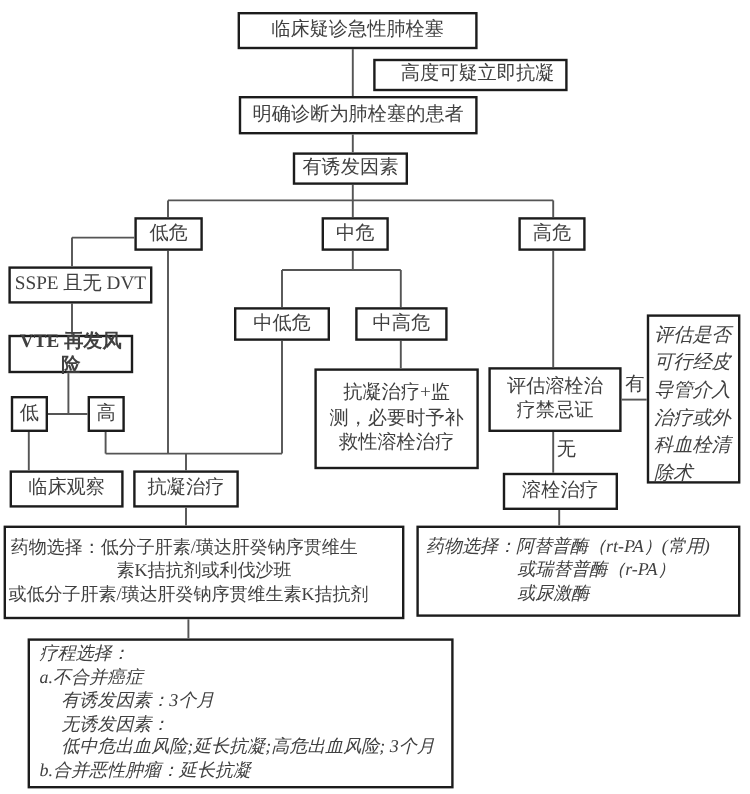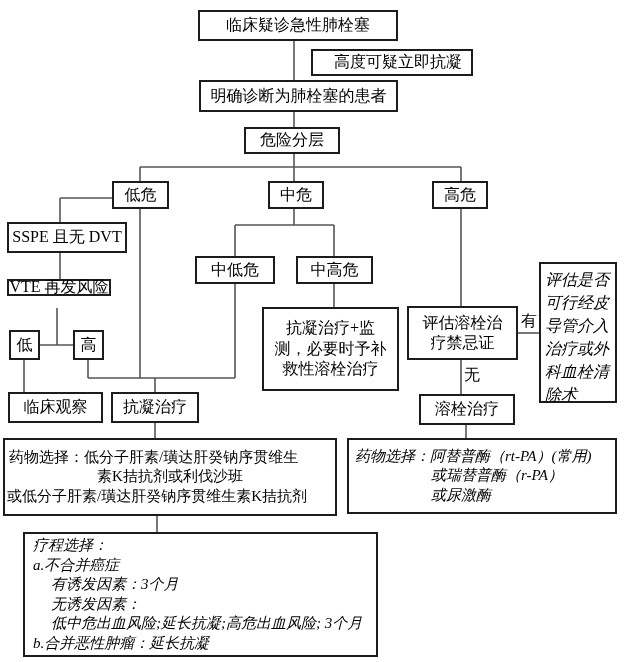--- a/index.html
+++ b/index.html
@@ -1,21 +1,21 @@
 <!DOCTYPE html>
 <html><head>
 <meta charset="utf-8">
 <style>
   html,body{margin:0;padding:0;background:#ffffff;}
   #canvas{
     position:relative;
     width:625px;height:662px;
     background:#ffffff;
     font-family:"Liberation Serif","DejaVu Serif",serif;
-    color:#000000;
+    color:#404040;
     overflow:hidden;
   }
   #wires{position:absolute;left:0;top:0;width:625px;height:662px;}
   .node{
     position:absolute;
     box-sizing:border-box;
     border:2px solid #1c1c1c;
     background:#ffffff;
     display:flex;
     flex-direction:column;
@@ -76,31 +76,31 @@
       <line x1="157" y1="516" x2="157" y2="532"></line>
     </g>
   </svg>
 
   <div class="node" style="left:198px;top:10px;width:200px;height:31px;">临床疑诊急性肺栓塞</div>
 
   <div class="node" style="left:311px;top:49px;width:162px;height:27px;padding-left:12px;">高度可疑立即抗凝</div>
 
   <div class="node" style="left:199px;top:80px;width:199px;height:32px;">明确诊断为肺栓塞的患者</div>
 
-  <div class="node" style="left:244px;top:127px;width:96px;height:27px;">危险分层</div>
+  <div class="node" style="left:244px;top:127px;width:96px;height:27px;">有诱发因素</div>
 
   <div class="node" style="left:112px;top:181px;width:57px;height:28px;">低危</div>
 
   <div class="node" style="left:268px;top:181px;width:56px;height:28px;">中危</div>
 
   <div class="node" style="left:432px;top:181px;width:56px;height:28px;">高危</div>
 
   <div class="node" style="left:7px;top:222px;width:120px;height:31px;">SSPE 且无 DVT</div>
 
-  <div class="node" style="left:7px;top:279px;width:104px;height:17px;">VTE 再发风险</div>
+  <div class="node" style="left:7px;top:279px;width:104px;height:32px;font-weight:bold;">VTE 再发风险</div>
 
   <div class="node" style="left:9px;top:330px;width:31px;height:30px;">低</div>
 
   <div class="node" style="left:73px;top:330px;width:31px;height:30px;">高</div>
 
   <div class="node" style="left:8px;top:392px;width:95px;height:31px;">临床观察</div>
 
   <div class="node" style="left:111px;top:392px;width:88px;height:31px;">抗凝治疗</div>
 
   <div class="node" style="left:195px;top:256px;width:80px;height:28px;">中低危</div>

